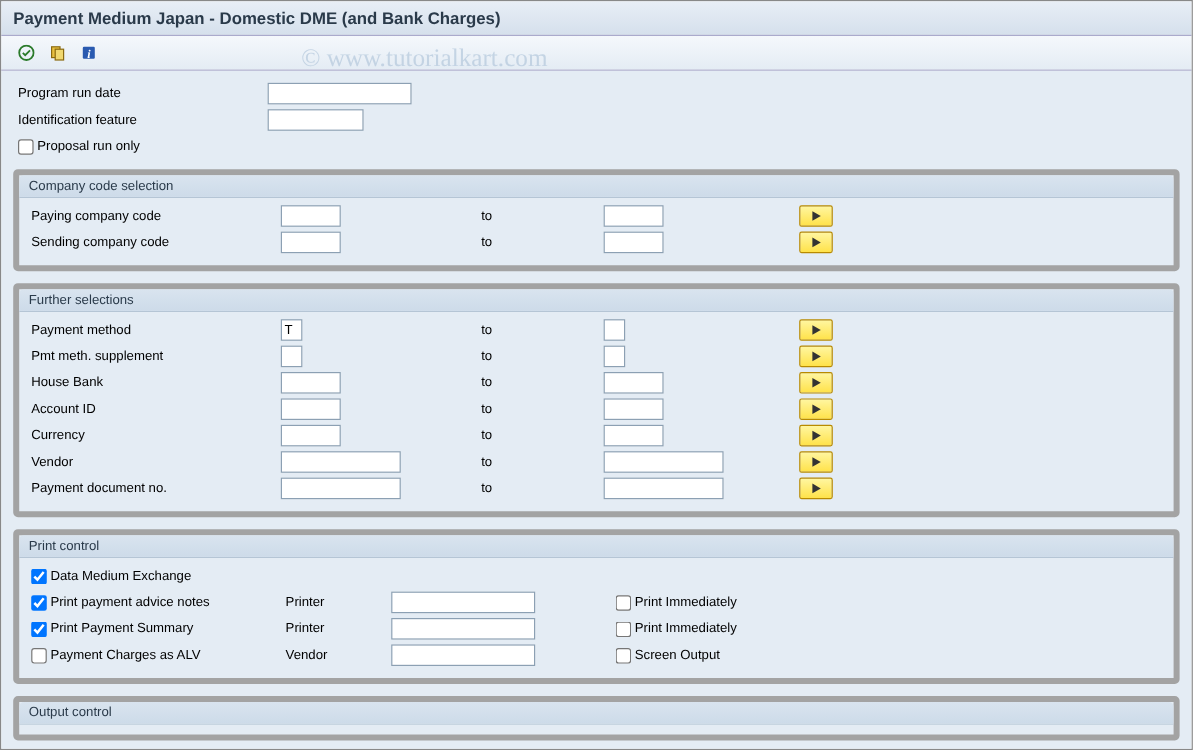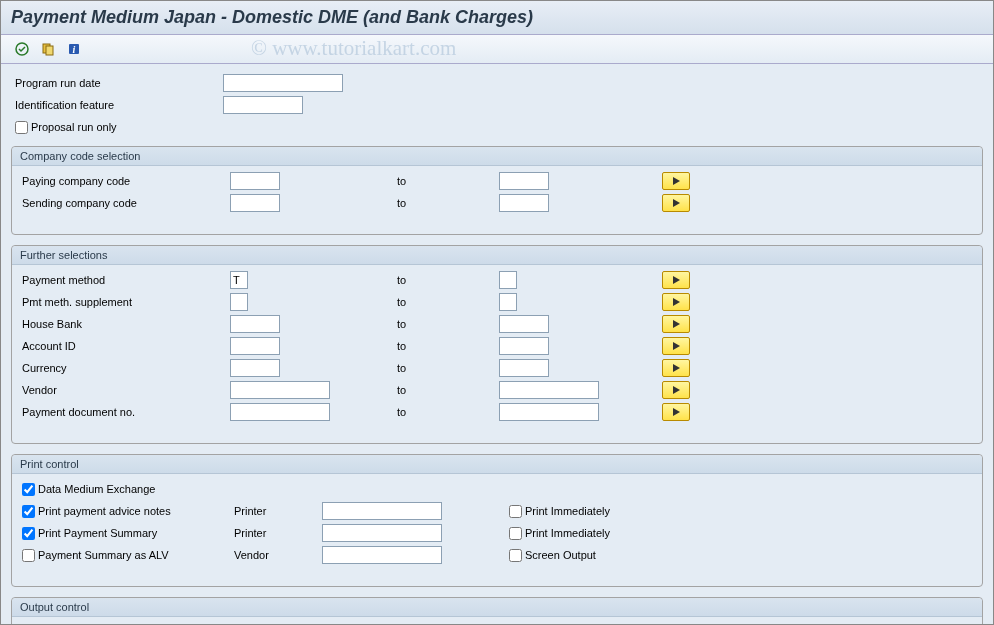--- a/index.html
+++ b/index.html
@@ -9,23 +9,22 @@
     background: #f0f0f0;
     width: 994px;
     height: 625px;
     overflow: hidden;
     border: 1px solid #888;
     position: relative;
   }
   .title-bar {
     background: linear-gradient(#e8eef6, #d5e0ec);
     padding: 6px 10px;
-    font-size: 18px;
+    font-size: 14px;
     font-weight: bold;
-    font-style: italic;
     color: #2a3a4a;
     border-bottom: 1px solid #aac;
   }
   .toolbar {
     background: linear-gradient(#f5f8fc, #e4ecf4);
     padding: 4px 10px;
     border-bottom: 1px solid #aac;
     display: flex;
     gap: 4px;
     align-items: center;
@@ -52,25 +51,25 @@
   .col-extra { flex:none; padding-left:10px; display:flex; align-items:center;}
   input[type=text] {
     height:18px; border:1px solid #8ca0b3; background:#fff;
     font-size:11px; padding: 0 2px;
   }
   .w120{width:120px;} .w80{width:80px;} .w50{width:50px;} .w100{width:100px;}
   .w18{width:18px;}
   .checkbox-wrap { display:flex; align-items:center; gap:3px;}
   input[type=checkbox]{ width:13px; height:13px; }
   .group {
-    border:1px solid #a3a3a3;
+    border:5px solid #a3a3a3;
     border-radius:4px;
     margin-bottom:10px;
     background:#e4ecf4;
-    padding-bottom:20px;
+    padding-bottom:8px;
   }
   .group-header{
     background: linear-gradient(#d9e4ef,#cddbe9);
     padding:3px 8px;
     font-size:11px;
     color:#2a3a4a;
     border-bottom:1px solid #b5c5d5;
     border-radius:4px 4px 0 0;
   }
   .group-body{ padding:4px 6px 0 6px;}
@@ -324,21 +323,21 @@
     <span class="lbl" style="width:60px;flex:none;">Printer</span>
     <span style="width:145px;flex:none;"><input type="text" class="w120" value="" style=""></span>
     <span class="checkbox-wrap col-extra">
       <input type="checkbox" style="">
       <span>Print Immediately</span>
     </span>
   </div>
           <div class="row">
     <span class="checkbox-wrap col-label" style="padding-left:4px;">
       <input type="checkbox" style="">
-      <span>Payment Summary as ALV</span>
+      <span>Payment Charges as ALV</span>
     </span>
     <span class="lbl" style="width:60px;flex:none;">Vendor</span>
     <span style="width:145px;flex:none;"><input type="text" class="w120" value="" style=""></span>
     <span class="checkbox-wrap col-extra">
       <input type="checkbox" style="">
       <span>Screen Output</span>
     </span>
   </div>
         </div>
     </div>

